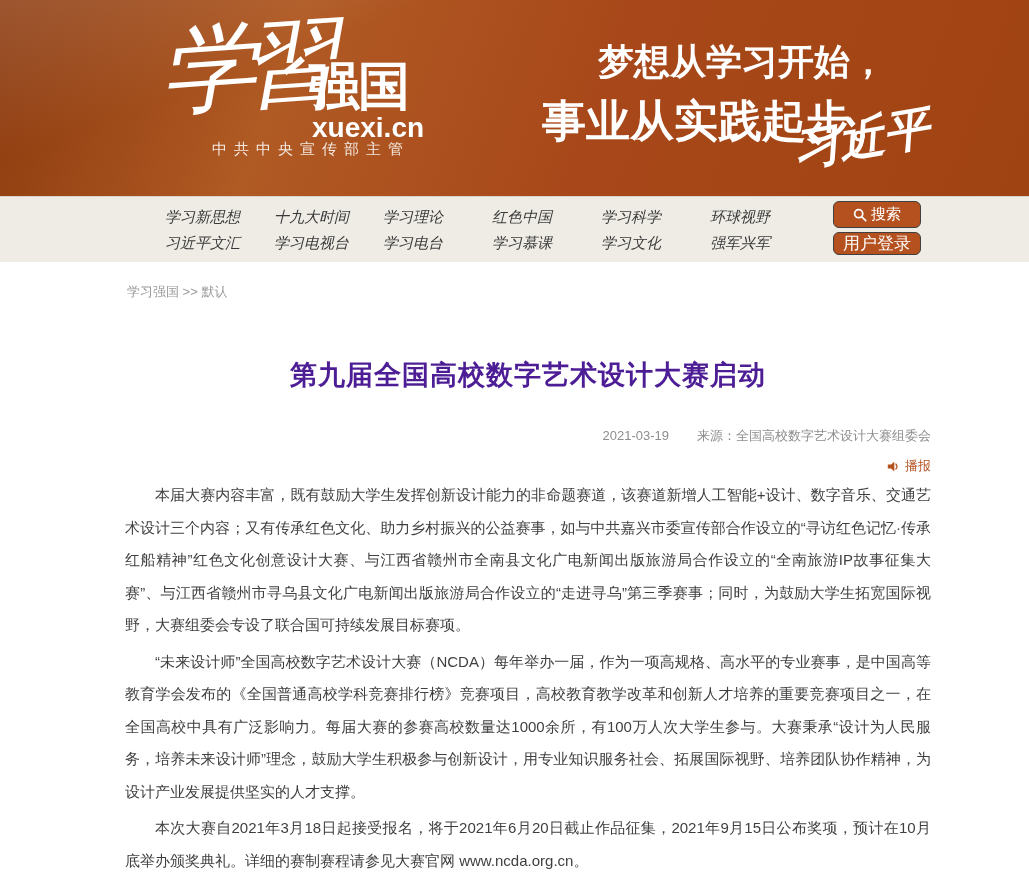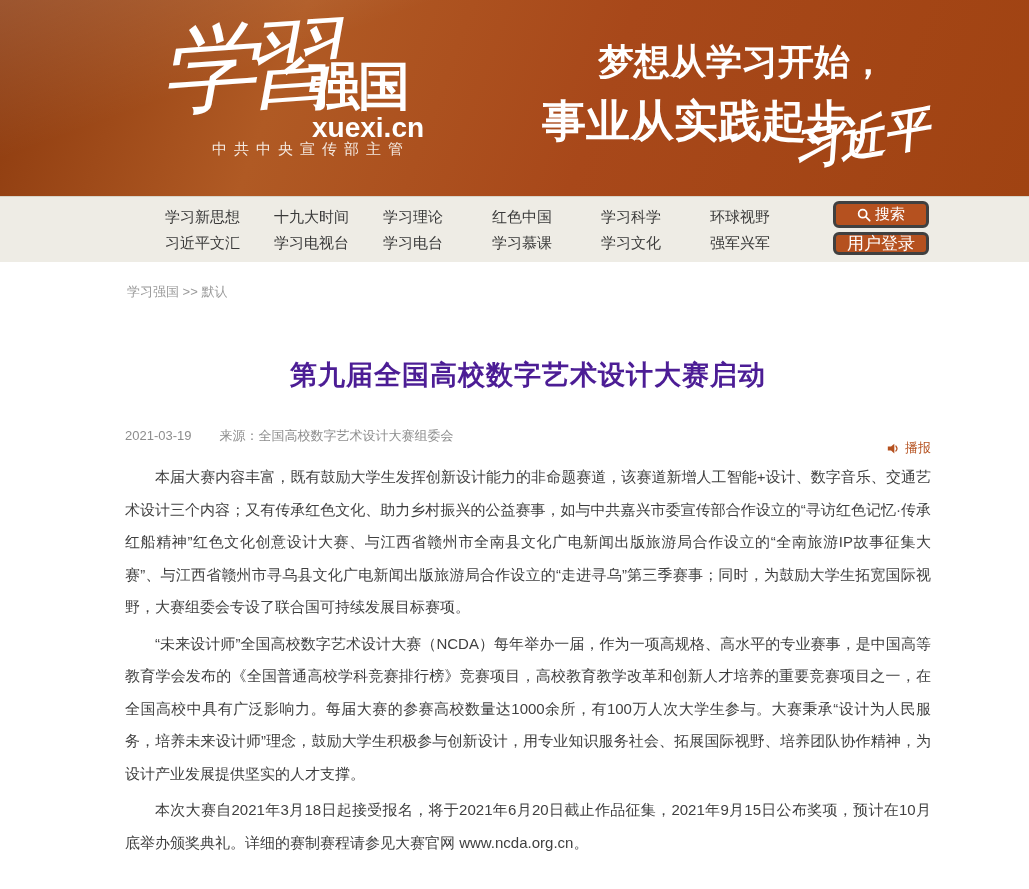--- a/index.html
+++ b/index.html
@@ -57,27 +57,27 @@
   
   .navbar {
     position: relative;
     width: 100%; height: 65px;
     background: #eeece5;
   }
   .nav-rows { position: absolute; left: 165px; top: 7px; }
   .nav-row { display: flex; height: 26px; align-items: center; }
   .nav-item {
     width: 109px; font-size: 15px; color: #3a3a3a;
-    cursor: pointer; white-space: nowrap;
+    cursor: pointer; white-space: nowrap; font-style: italic;
   }
   .nav-buttons { position: absolute; right: 124px; top: 4px; width: 72px; }
   .btn {
     display: flex; align-items: center; justify-content: center;
-    width: 96px; border-radius: 6px;
-    background: #b5511f; border: 3px solid #404040;
+    width: 88px; border-radius: 6px;
+    background: #b5511f; border: 1px solid #404040;
     color: #fff; cursor: pointer;
   }
   .btn-search { height: 27px; font-size: 15px; gap: 4px; margin-bottom: 4px; }
   .btn-login  { height: 23px; font-size: 17px; }
   .search-icon-svg { width: 14px; height: 14px; display: block; }
 
   
   .breadcrumb {
     margin: 21px 0 0 127px;
     font-size: 13px; color: #9a9a9a; cursor: pointer;
@@ -86,21 +86,21 @@
   
   .article { width: 806px; margin: 0 0 0 125px; }
   .article-title {
     margin-top: 56px;
     text-align: center;
     font-size: 27px; font-weight: 700; color: #4c1d95;
     letter-spacing: 1px;
   }
   .meta-row {
     margin-top: 34px;
-    display: flex; justify-content: space-between; align-items: flex-end;
+    display: flex; justify-content: space-between; align-items: flex-end; flex-direction: column;
   }
   .meta-left { font-size: 13px; color: #8d8d8d; }
   .meta-left .date { margin-right: 28px; }
   .broadcast {
     position: relative; top: 12px;
     display: flex; align-items: center; gap: 5px;
     font-size: 13px; color: #b5511f; cursor: pointer;
   }
   .speaker-icon-svg { width: 13px; height: 13px; display: block; }
   .article-body { margin-top: 16px; }

